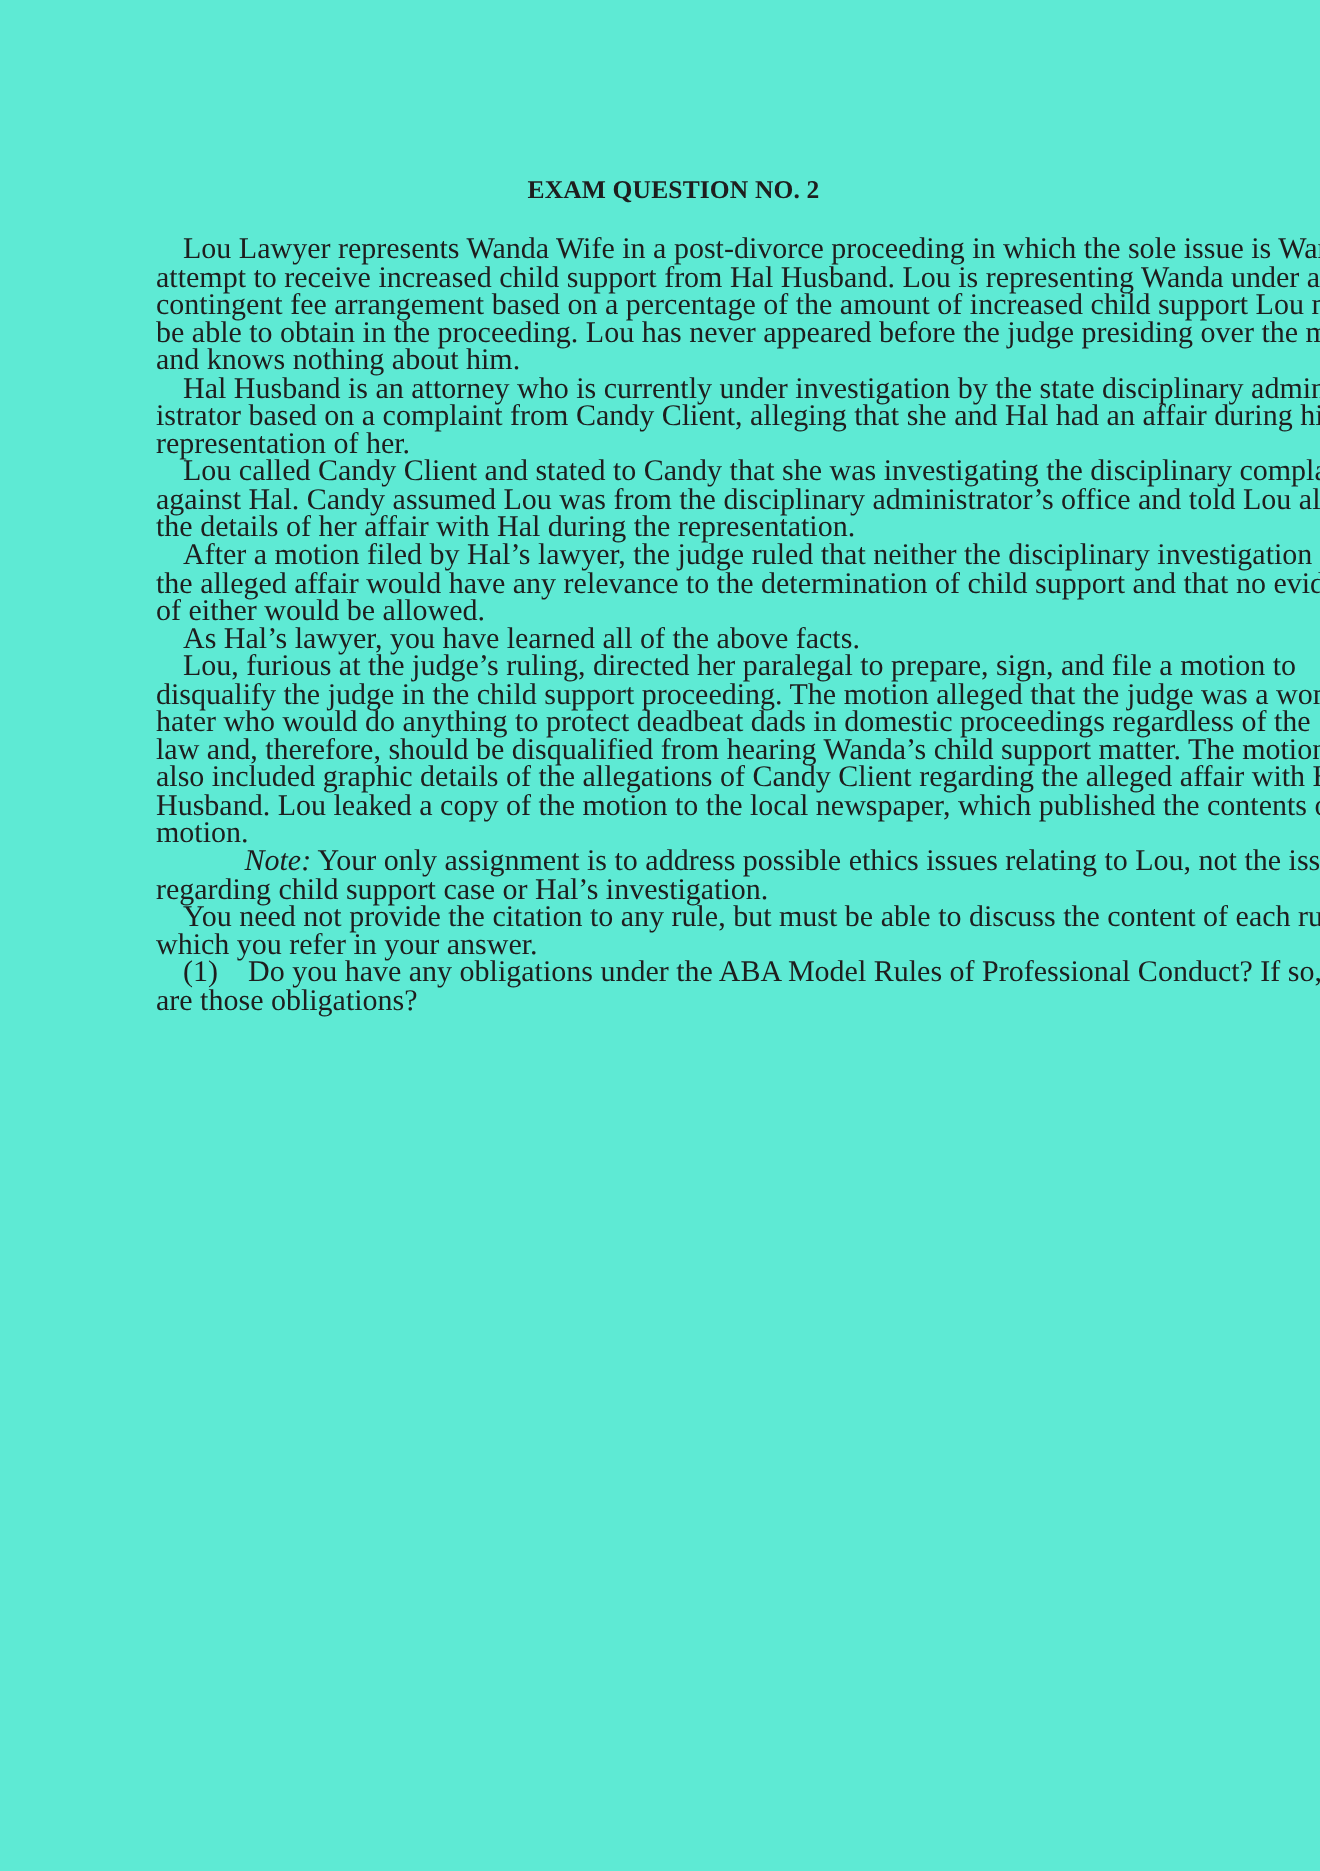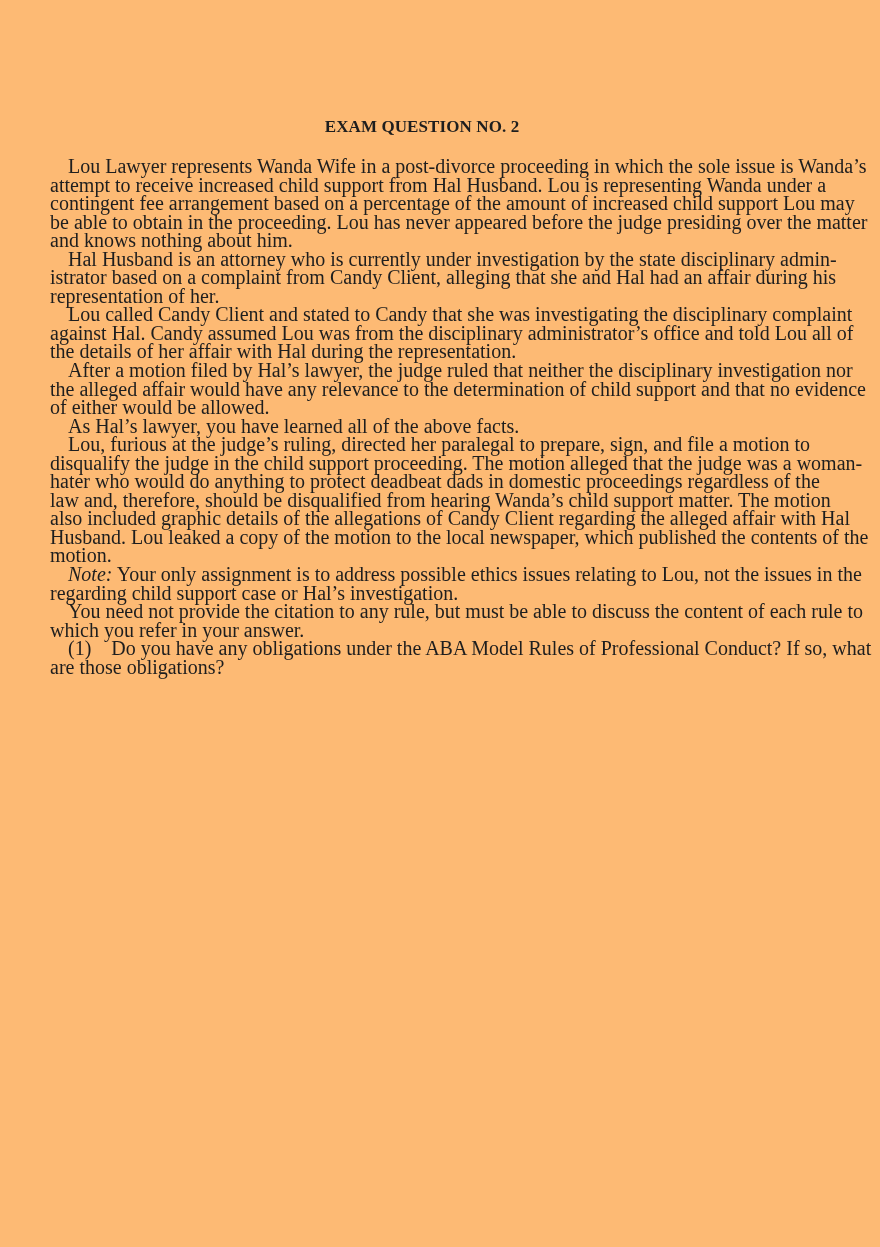--- a/index.html
+++ b/index.html
@@ -4,23 +4,23 @@
 <style>
   html, body {
     margin: 0;
     padding: 0;
     background: #ffffff;
   }
   .page {
     position: relative;
     width: 880px;
     height: 1247px;
-    background: #fdba74;
+    background: #5eead4;
     box-sizing: border-box;
-    padding: 118px 86px 0 50px;
+    padding: 118px 86px 0 104px;
     overflow: hidden;
     font-family: "Liberation Serif", serif;
     color: #1e1e1e;
   }
   .doc-title {
     text-align: center;
     font-weight: bold;
     font-size: 17px;
     line-height: 18px;
     margin: 0 0 21px 0;
@@ -28,20 +28,21 @@
   }
   .para {
     margin: 0;
     font-size: 20px;
     line-height: 18.55px;
     white-space: pre;
     text-indent: 18px;
   }
   .para .note-label {
     font-style: italic;
+    margin-left: 41px;
   }
 </style>
 </head>
 <body>
 
 <div class="page">
   <h1 class="doc-title">EXAM QUESTION NO. 2</h1>
 
   <p class="para">Lou Lawyer represents Wanda Wife in a post-divorce proceeding in which the sole issue is Wanda’s
 attempt to receive increased child support from Hal Husband. Lou is representing Wanda under a

